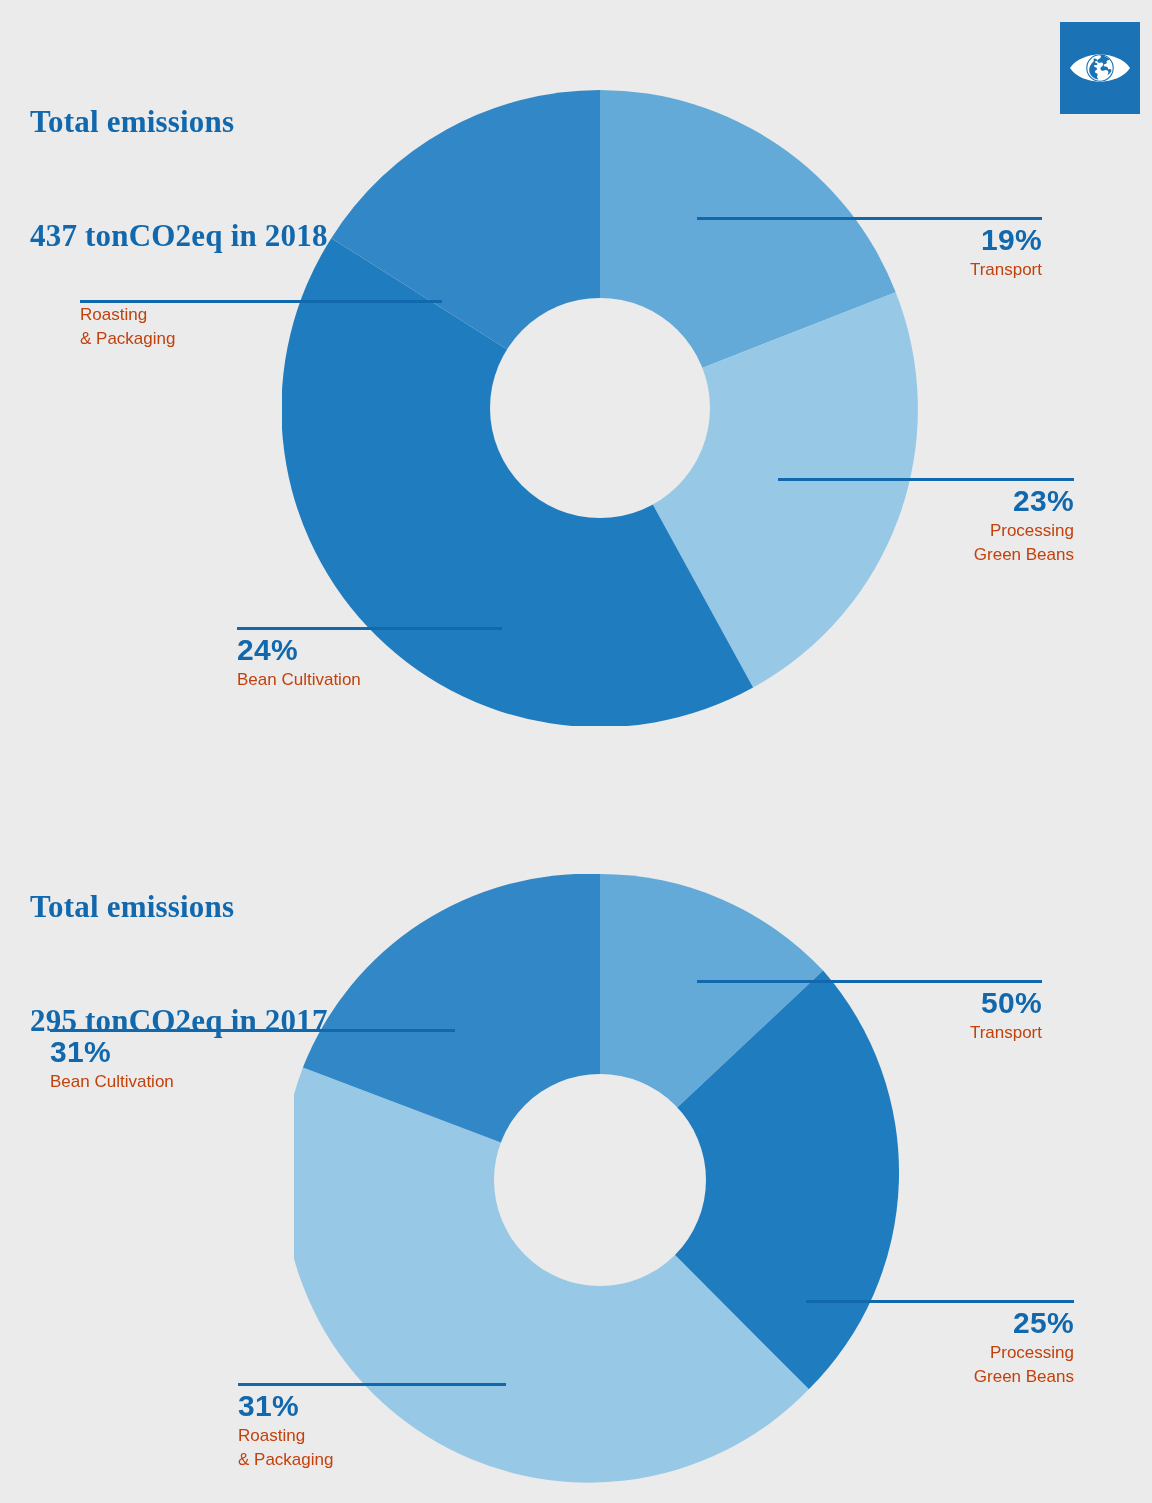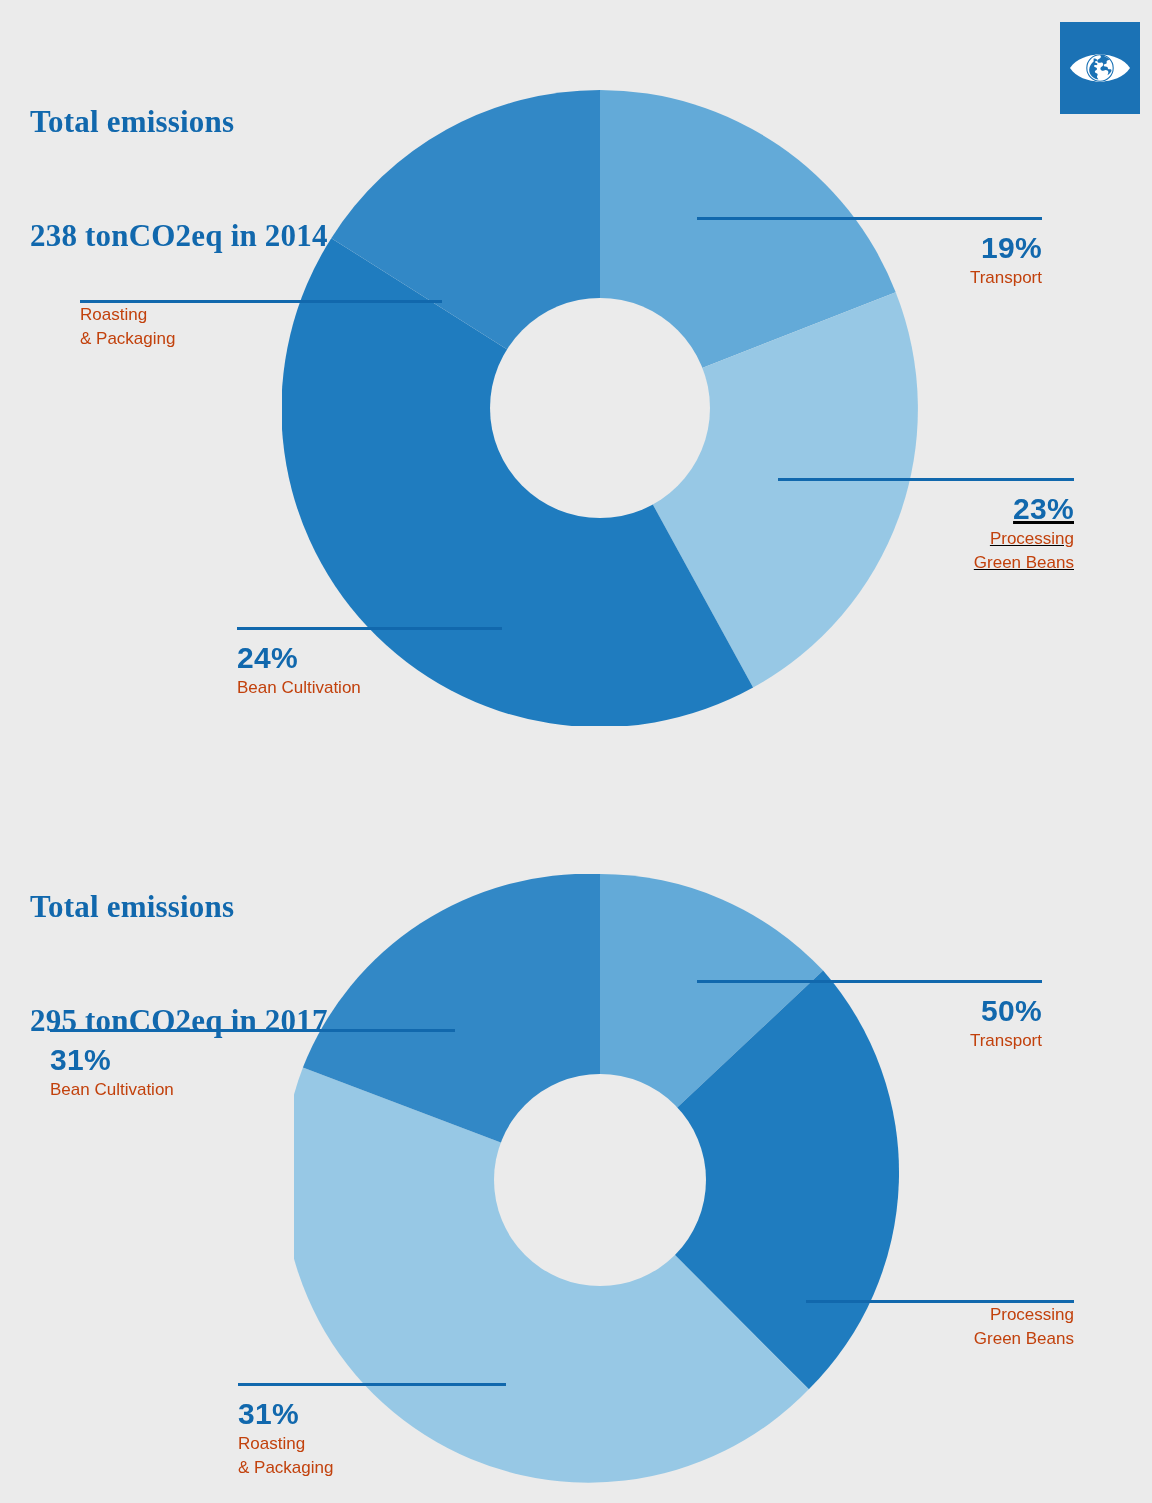--- a/index.html
+++ b/index.html
@@ -58,21 +58,21 @@
   .callout .rule {
     height: 3px;
     background: #1168ad;
   }
   .callout .pct {
     font-size: 30px;
     font-weight: bold;
     color: #1168ad;
     letter-spacing: 0.3px;
     line-height: 36px;
-    margin-top: 10px;
+    margin-top: 2px;
   }
   .callout .name {
     font-size: 17px;
     color: #c2410c;
     line-height: 24px;
     font-weight: normal;
     white-space: pre-line;
   }
   .callout.right { text-align: left; }
   .callout.right .pct,
@@ -94,21 +94,21 @@
         <path d="M25.6 11.6c1.6-.6 2.6.3 3.4 1 .8.7-.2 1.7-1 1.6-.9-.1-1.4.6-.9 1.3.5.7 1.8.3 2.2 1.2.4.9-.6 1.6-1.6 1.4-1-.2-1.9.4-1.5 1.3.4.9 1.8.7 2.5 1.5.7.8.2 2-.8 2.4-1 .4-1.3 1.4-.7 2.2.6.8 2.1.5 2.4 1.7.3 1.2-.9 2-.6 3.1.2.8 1.2 1.2 1.3 2.2-3.4-.3-6.4-2.3-8-5.2-1.6-2.9-1.5-6.6.3-9.4 .8-1.3 2-2.5 3-3.3z"></path>
         <path d="M36.6 9.6c1.9.5 3.6 1.6 4.8 3.1-.9.5-2 .4-2.6 1.2-.6.8.3 1.8-.3 2.5-.6.7-1.9.3-2.5 1-.6.7 0 1.8.8 2.1.8.3 1.8-.1 2.5.5.7.6.4 1.8 1.2 2.2.8.4 1.9-.3 2.6.3.7.6.3 1.8-.2 2.5-.9 1.3-2 2.4-3.3 3.2.2-1.2.9-2.3.7-3.5-.2-1.2-1.5-1.9-2.7-1.8-1.2.1-2.3 1-3.5.8-1.2-.2-2-1.5-1.6-2.6.4-1.1 1.8-1.5 2.4-2.5.6-1 .2-2.6-.9-3-1.1-.4-2.3.4-3.4.1-1.1-.3-1.7-1.7-1.1-2.7.6-1 2.1-1.1 2.9-2 .8-.9.6-2.5-.5-3 1.5-.6 3.1-.7 4.7-.4z"></path>
       </g>
     </svg>
   </div>
 
   <div class="section">
 
     <div class="chart-title" style="left:30px; top:27px;">
       <div>Total emissions</div>
-      <div>238 tonCO2eq in 2014</div>
+      <div>437 tonCO2eq in 2018</div>
     </div>
 
     <div class="donut-wrap" style="left:282px; top:90px; width:636px; height:636px;">
       <svg class="donut" width="636" height="636" viewBox="0 0 636 636">
 
         <path fill="#63aad8" d="M318 318 L318 0 A318 318 0 0 1 613.7 202.2 Z"></path>
 
         <path fill="#97c8e5" d="M318 318 L613.7 202.2 A318 318 0 0 1 471.1 597.6 Z"></path>
 
         <path fill="#1f7cbf" d="M318 318 L471.1 597.6 A318 318 0 0 1 49.3 148.2 Z"></path>
@@ -117,21 +117,21 @@
         <circle cx="318" cy="318" r="110" fill="#ebebeb"></circle>
       </svg>
     </div>
 
     <div class="callout right" style="left:697px; top:217px; width:345px;">
       <div class="rule"></div>
       <div class="pct">19%</div>
       <div class="name">Transport</div>
     </div>
 
-    <div class="callout right" style="left:778px; top:478px; width:296px;text-decoration:underline;">
+    <div class="callout right" style="left:778px; top:478px; width:296px;">
       <div class="rule"></div>
       <div class="pct">23%</div>
       <div class="name">Processing
 Green Beans</div>
     </div>
 
     <div class="callout left" style="left:80px; top:300px; width:362px;">
       <div class="rule"></div>
       <div class="name">Roasting
 &amp; Packaging</div>
@@ -166,20 +166,21 @@
     </div>
 
     <div class="callout right" style="left:697px; top:980px; width:345px;">
       <div class="rule"></div>
       <div class="pct">50%</div>
       <div class="name">Transport</div>
     </div>
 
     <div class="callout right" style="left:806px; top:1300px; width:268px;">
       <div class="rule"></div>
+      <div class="pct">25%</div>
       <div class="name">Processing
 Green Beans</div>
     </div>
 
     <div class="callout left" style="left:50px; top:1029px; width:405px;">
       <div class="rule"></div>
       <div class="pct">31%</div>
       <div class="name">Bean Cultivation</div>
     </div>
 

